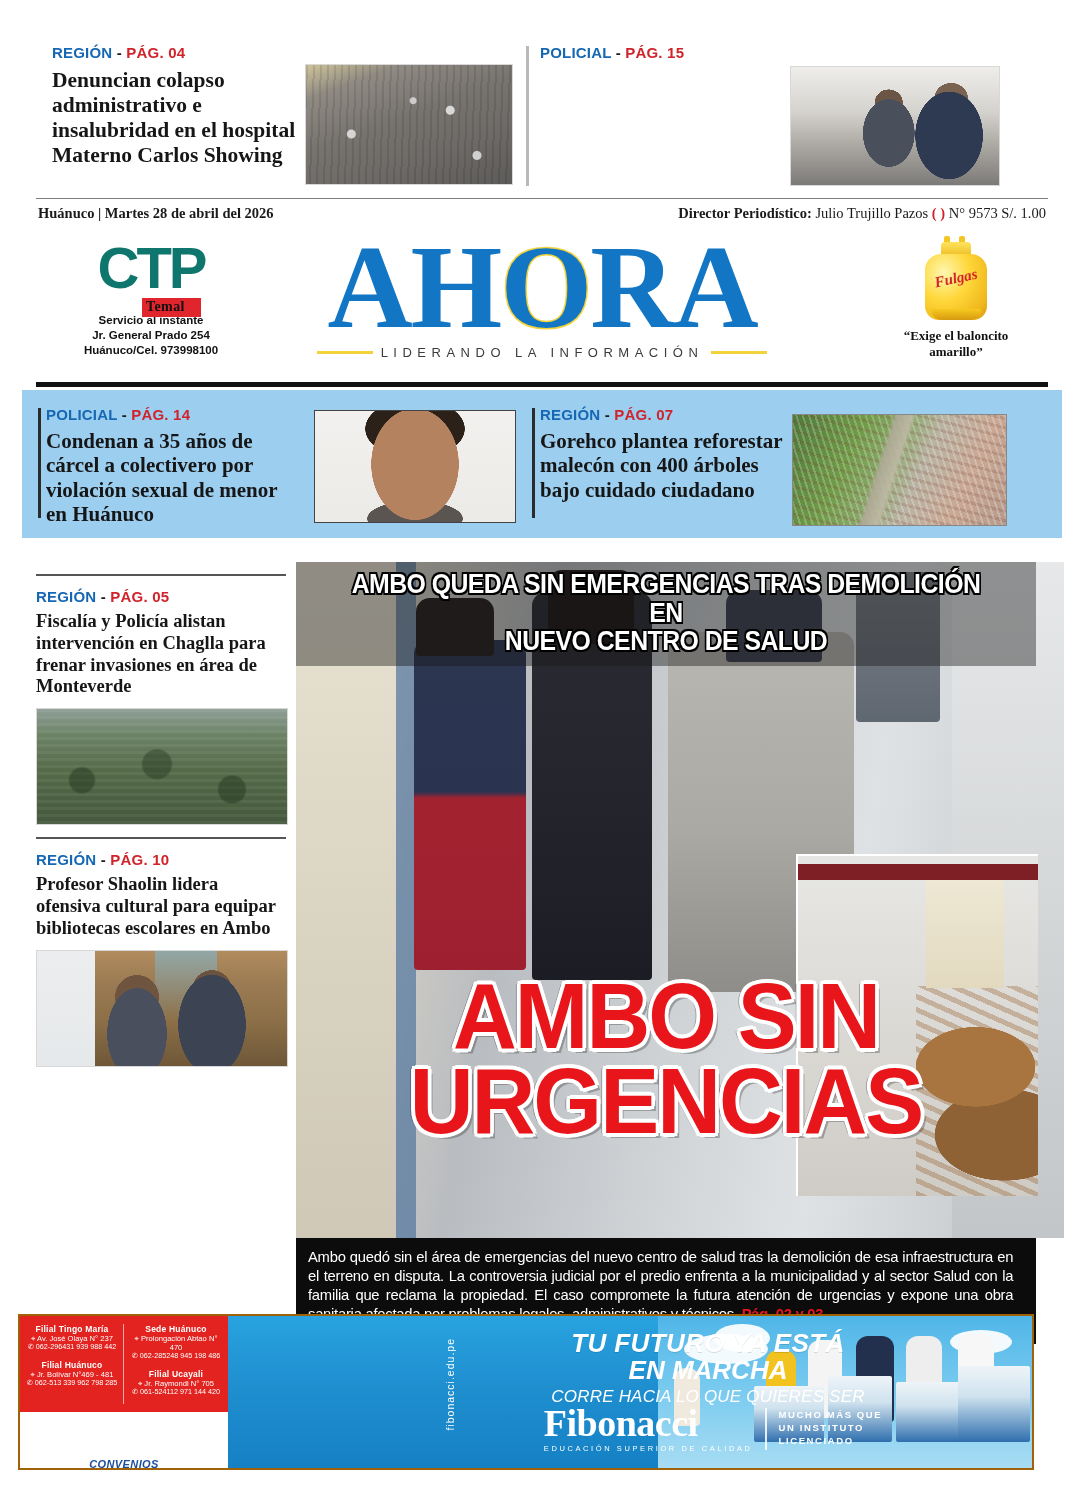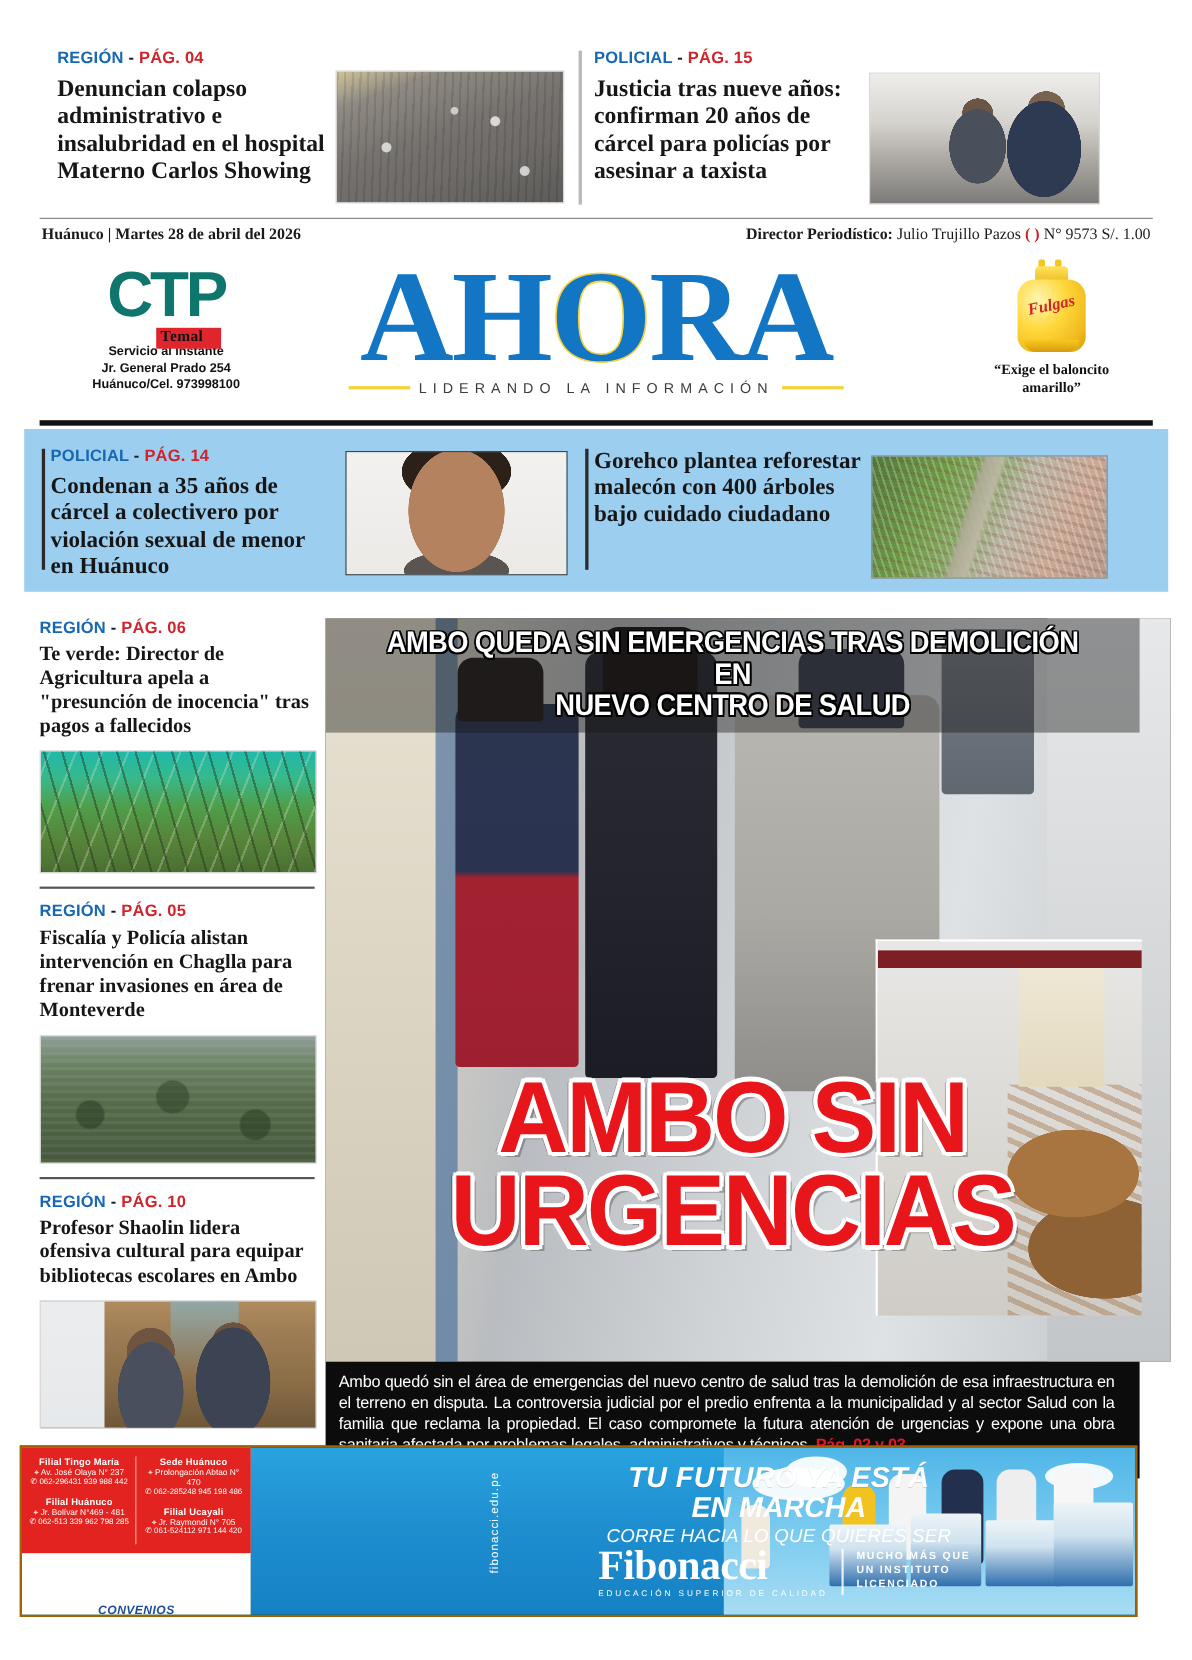--- a/index.html
+++ b/index.html
@@ -233,21 +233,20 @@
         <span class="sec">REGIÓN</span><span class="dash"> - </span><span class="pag">PÁG. 04</span>
       </div>
       <div class="hl">Denuncian colapso administrativo e insalubridad en el hospital Materno Carlos Showing</div>
       <div class="photo ph-rats"></div>
     </div>
 
     <div class="teaser t-right">
       <div class="kicker">
         <span class="sec">POLICIAL</span><span class="dash"> - </span><span class="pag">PÁG. 15</span>
       </div>
-      <div class="hl">Justicia tras nueve años: confirman 20 años de cárcel para policías por asesinar a taxista</div>
       <div class="photo ph-court"></div>
     </div>
   </div>
 
   <div class="dateline-rule"></div>
   <div class="dateline dl-left">Huánuco | Martes 28 de abril del 2026</div>
   <div class="dateline dl-right">
     <b>Director Periodístico:</b>
     <span>Julio Trujillo Pazos</span>
     <span class="dl-dot">( )</span>
@@ -296,36 +295,32 @@
   <div class="blueband">
     <div class="bb-item bb-left">
       <div class="kicker">
         <span class="sec">POLICIAL</span><span class="dash"> - </span><span class="pag">PÁG. 14</span>
       </div>
       <div class="hl">Condenan a 35 años de cárcel a colectivero por violación sexual de menor en Huánuco</div>
       <div class="photo ph-mug"></div>
     </div>
 
     <div class="bb-item bb-right">
+      <div class="kicker">
+        <span class="sec">REGIÓN</span><span class="dash"> - </span><span class="pag">PÁG. 07</span>
+      </div>
       <div class="hl">Gorehco plantea reforestar malecón con 400 árboles bajo cuidado ciudadano</div>
       <div class="photo ph-river"></div>
     </div>
   </div>
 
   <div class="mainarea">
 
     <div class="rail">
 
-      <div class="item">
-        <div class="kicker">
-          <span class="sec">REGIÓN</span><span class="dash"> - </span><span class="pag">PÁG. 06</span>
-        </div>
-        <div class="hl">Te verde: Director de Agricultura apela a "presunción de inocencia" tras pagos a fallecidos</div>
-        <div class="photo ph-farm"></div>
-      </div>
       <div class="sep"></div>
 
       <div class="item">
         <div class="kicker">
           <span class="sec">REGIÓN</span><span class="dash"> - </span><span class="pag">PÁG. 05</span>
         </div>
         <div class="hl">Fiscalía y Policía alistan intervención en Chaglla para frenar invasiones en área de Monteverde</div>
         <div class="photo ph-forest"></div>
       </div>
       <div class="sep"></div>

